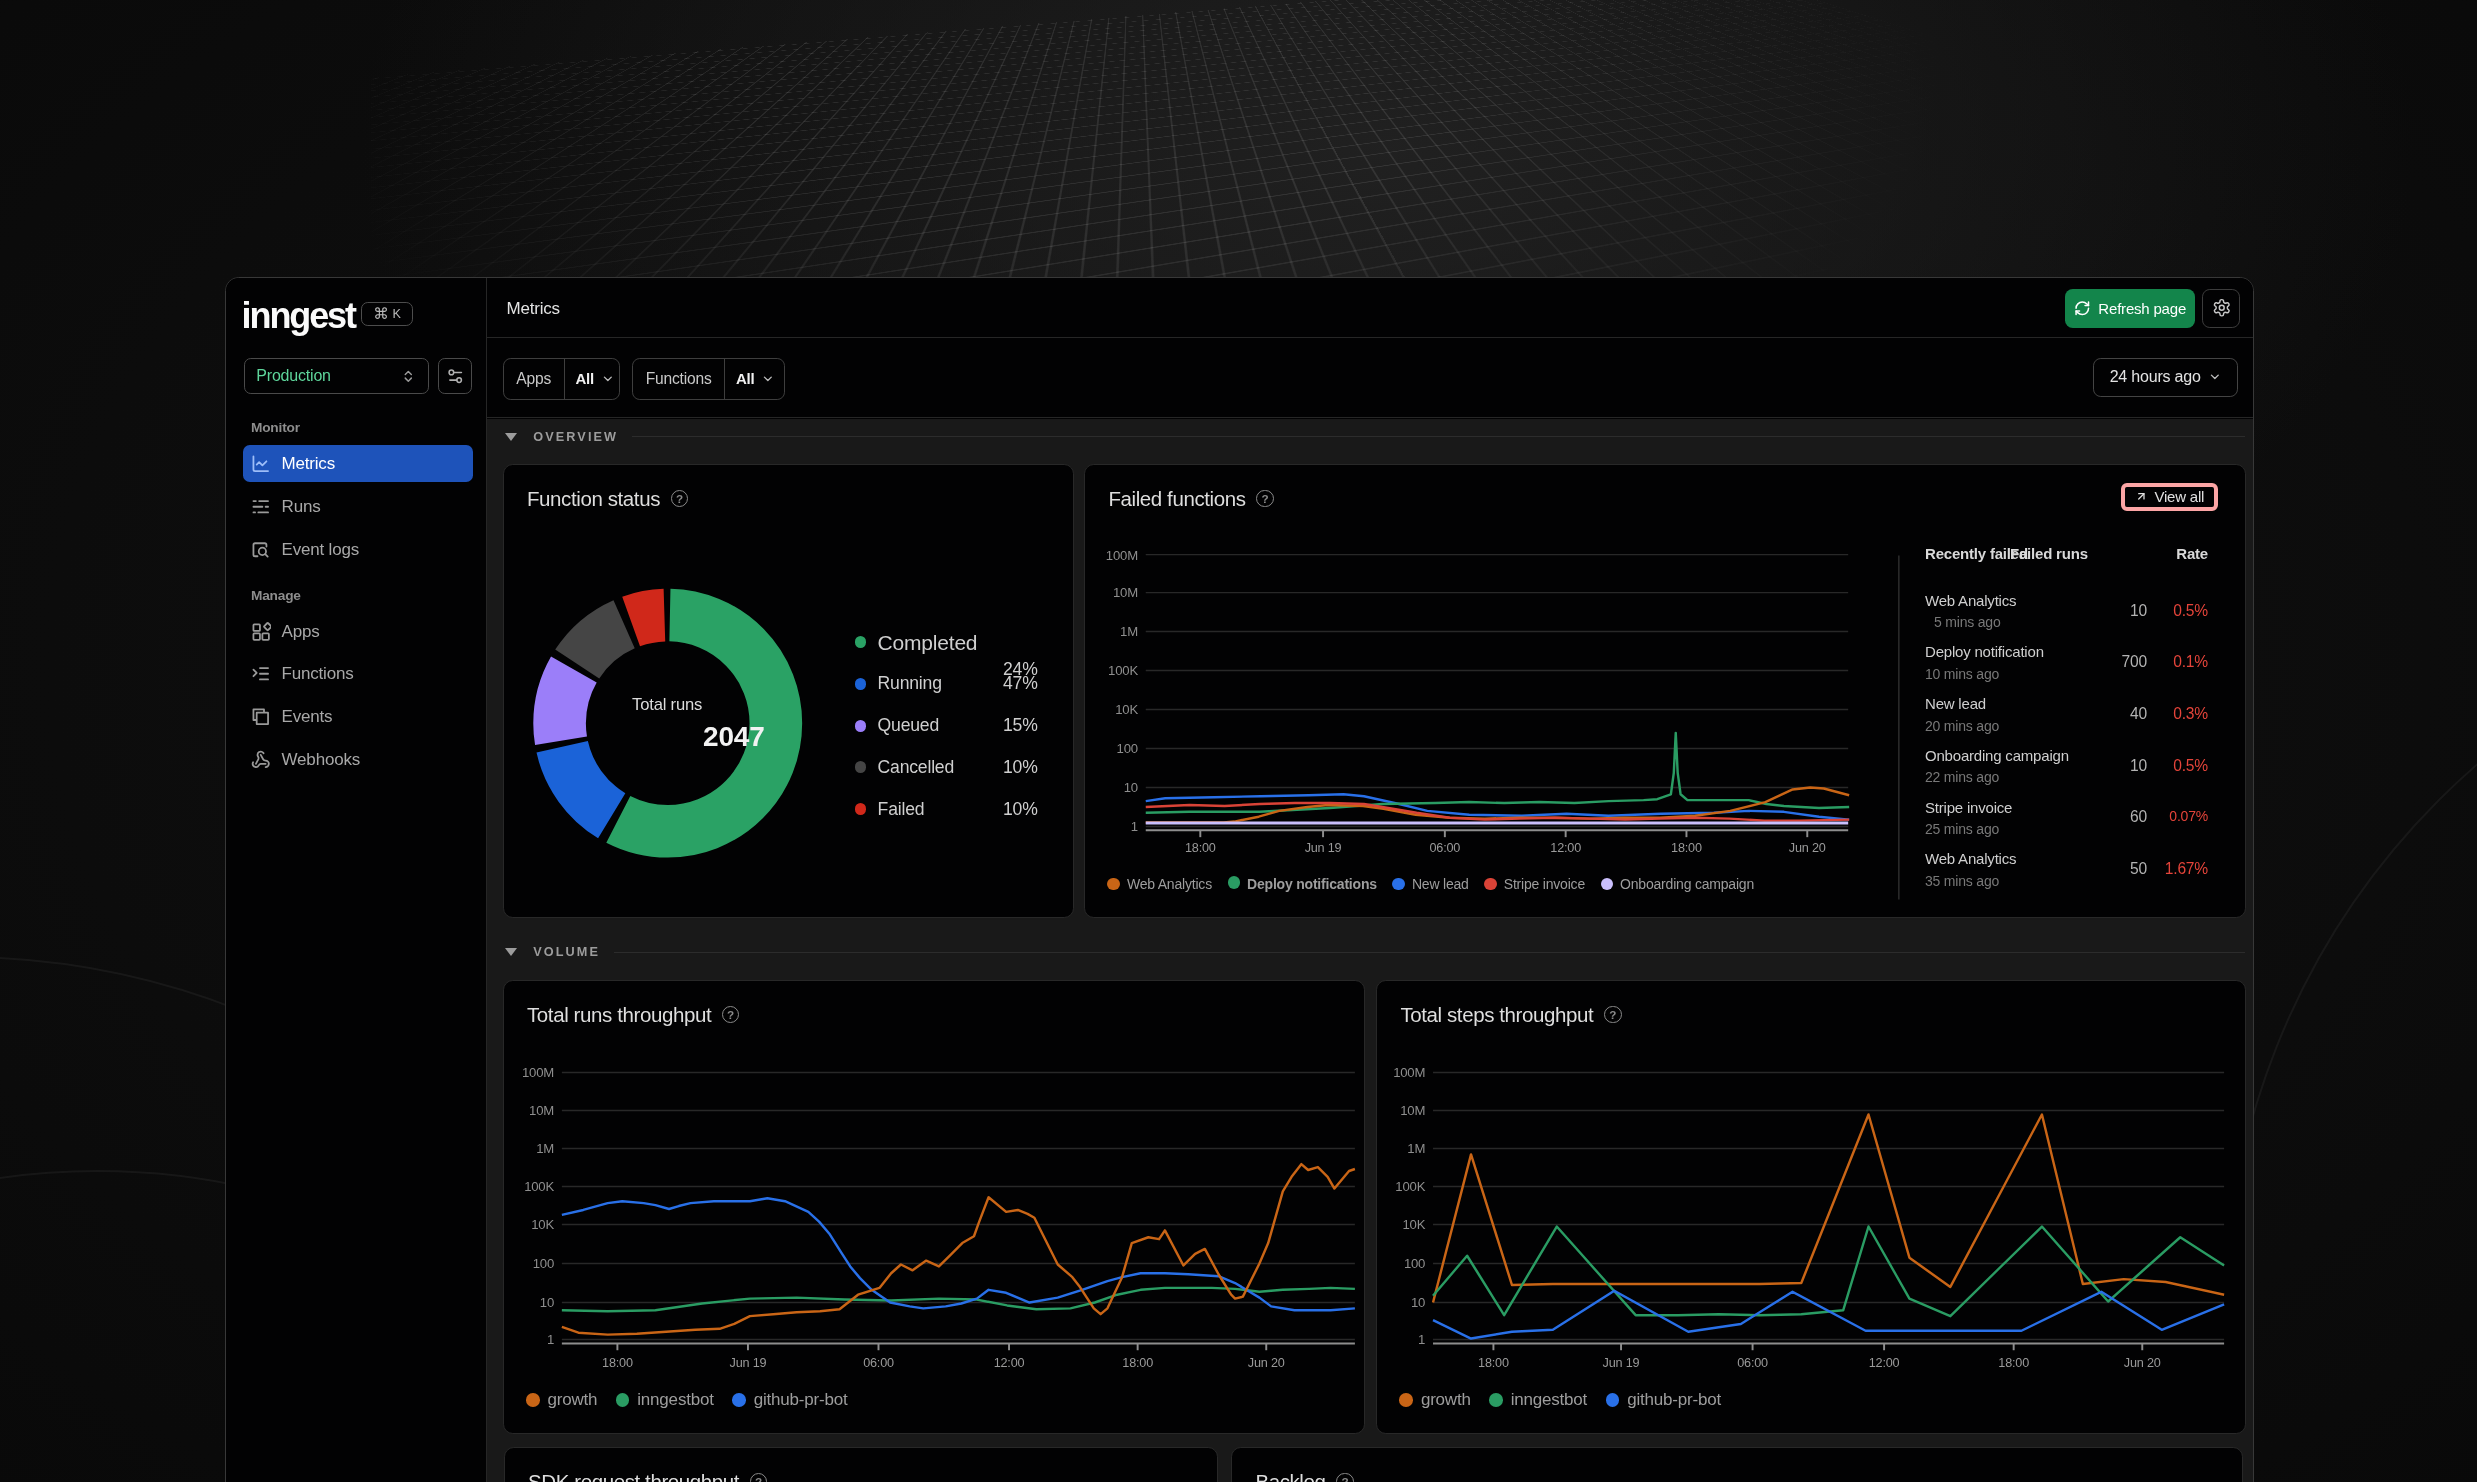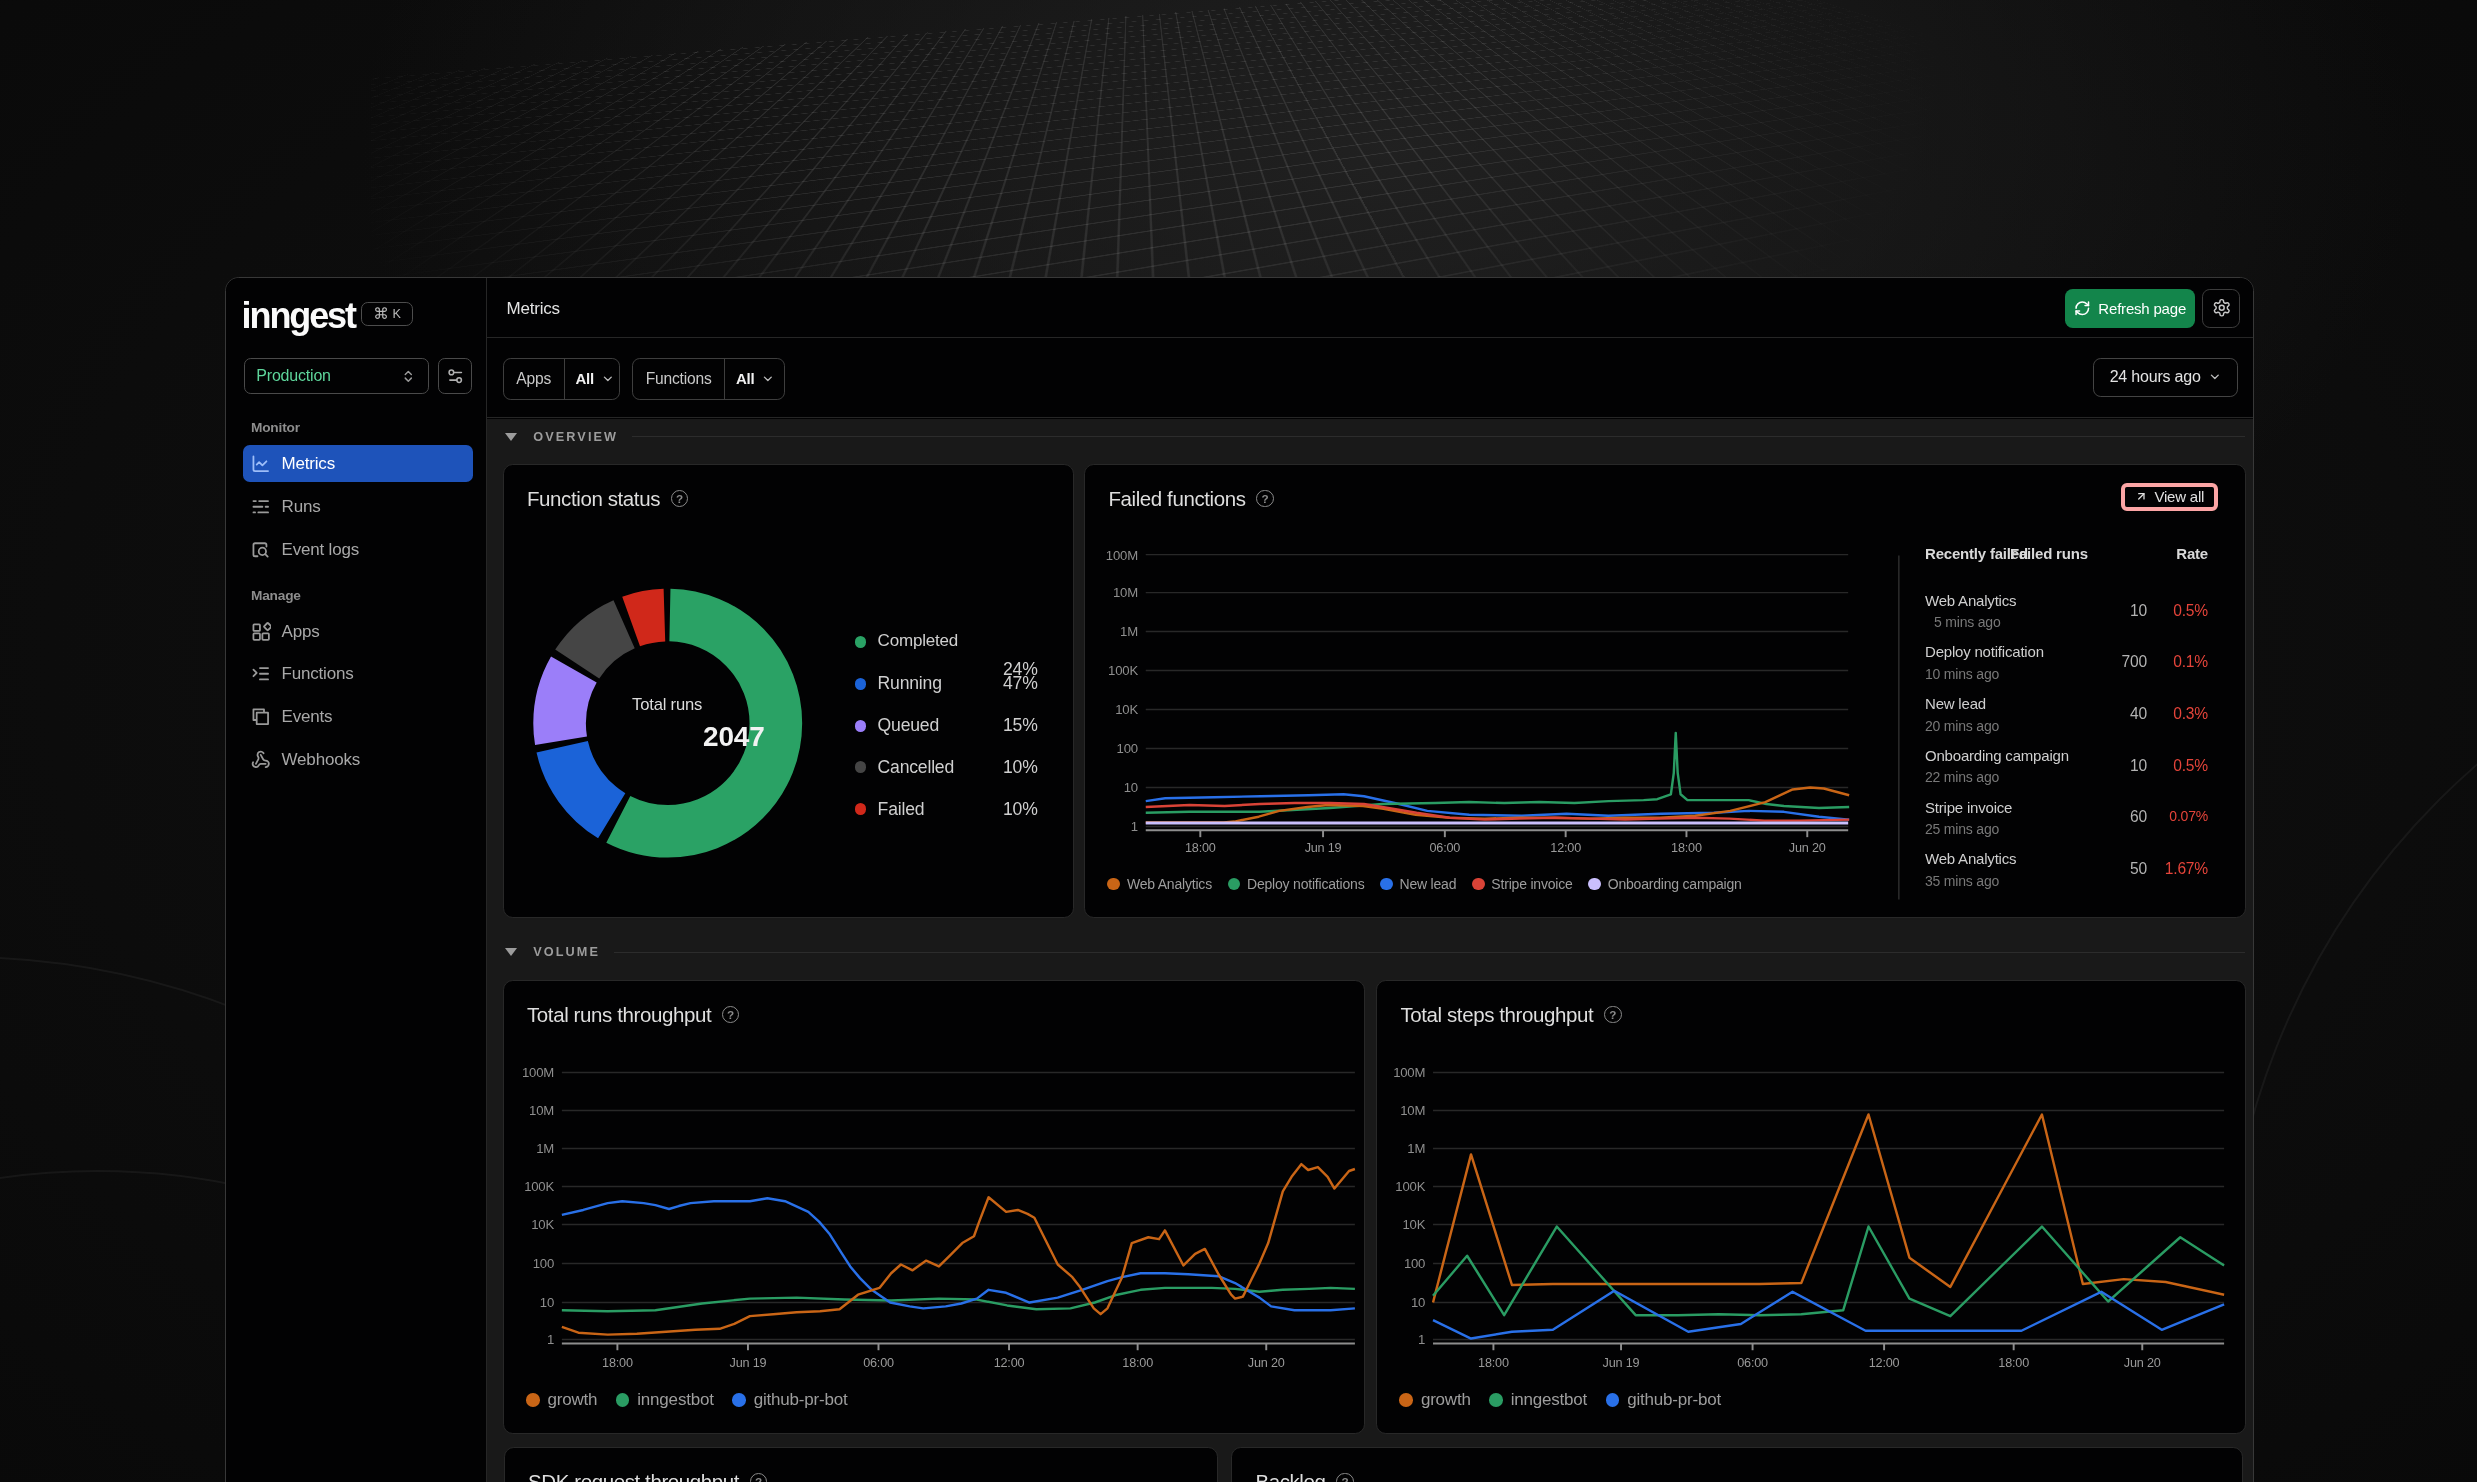--- a/index.html
+++ b/index.html
@@ -211,21 +211,21 @@
           <svg style="position:absolute; left:0; top:0;" width="571" height="454" viewBox="0 0 586 466">
             <circle cx="168" cy="265" r="111" fill="none" stroke="#2aa265" stroke-width="54" pathLength="360" stroke-dasharray="206.0 360" stroke-dashoffset="-1.2" transform="rotate(-90 168 265)"></circle>
             <circle cx="168" cy="265" r="111" fill="none" stroke="#1b63d8" stroke-width="54" pathLength="360" stroke-dasharray="46.2 360" stroke-dashoffset="-211.2" transform="rotate(-90 168 265)"></circle>
             <circle cx="168" cy="265" r="111" fill="none" stroke="#9b7ef9" stroke-width="54" pathLength="360" stroke-dasharray="39.2 360" stroke-dashoffset="-260.6" transform="rotate(-90 168 265)"></circle>
             <circle cx="168" cy="265" r="111" fill="none" stroke="#454545" stroke-width="54" pathLength="360" stroke-dasharray="33.0 360" stroke-dashoffset="-303.2" transform="rotate(-90 168 265)"></circle>
             <circle cx="168" cy="265" r="111" fill="none" stroke="#d0281a" stroke-width="54" pathLength="360" stroke-dasharray="18.0 360" stroke-dashoffset="-340.2" transform="rotate(-90 168 265)"></circle>
           </svg>
           <div style="position:absolute; left:66px; top:230px; width:195px; text-align:center; font-size:16.6px; color:#dcdcdc;">Total runs</div>
           <div style="position:absolute; left:66px; top:256px; width:195px; text-align:right; font-size:28px; font-weight:600; color:#f2f2f2;">2047</div>
           <div style="position:absolute; left:351px; top:171px; width:11.7px; height:11.7px; border-radius:50%; background:#2aa265;"></div>
-          <div style="position:absolute; left:374px; top:166px; font-size:17px; color:#cfcfcf;">Completed</div>
+          <div style="position:absolute; left:374px; top:166px; font-size:21px; color:#cfcfcf;">Completed</div>
           <div style="position:absolute; left:450px; top:166px; width:84px; text-align:right; font-size:17.6px; color:#cfcfcf;margin-top:28px;">24%</div>
           <div style="position:absolute; left:351px; top:213px; width:11.7px; height:11.7px; border-radius:50%; background:#1b63d8;"></div>
           <div style="position:absolute; left:374px; top:208px; font-size:17.6px; color:#cfcfcf;">Running</div>
           <div style="position:absolute; left:450px; top:208px; width:84px; text-align:right; font-size:17.6px; color:#cfcfcf;">47%</div>
           <div style="position:absolute; left:351px; top:255px; width:11.7px; height:11.7px; border-radius:50%; background:#9b7ef9;"></div>
           <div style="position:absolute; left:374px; top:250px; font-size:17.6px; color:#cfcfcf;">Queued</div>
           <div style="position:absolute; left:450px; top:250px; width:84px; text-align:right; font-size:17.6px; color:#cfcfcf;">15%</div>
           <div style="position:absolute; left:351px; top:296px; width:11.7px; height:11.7px; border-radius:50%; background:#454545;"></div>
           <div style="position:absolute; left:374px; top:292px; font-size:17.6px; color:#cfcfcf;">Cancelled</div>
           <div style="position:absolute; left:450px; top:292px; width:84px; text-align:right; font-size:17.6px; color:#cfcfcf;">10%</div>
@@ -272,21 +272,21 @@
             <text x="741" y="397" text-anchor="middle" font-size="13" fill="#9a9a9a" letter-spacing="-0.2">Jun 20</text>
             <polyline points="62,345.0 82,342.0 132,341.0 180,340.0 229,339.0 265,338.0 286,340.0 322,348.0 351,355.0 394,359.0 448,360.0 494,358.0 537,360.0 591,358.0 645,357.0 681,355.0 717,356.0 753,361.0 784,364.0" fill="none" stroke="#2970e8" stroke-width="2.5" stroke-linejoin="round"></polyline>
             <polyline points="62,357.0 107,356.0 179,356.0 251,352.0 305,348.0 359,347.0 394,346.0 430,347.0 466,346.0 502,347.0 537,345.0 573,344.0 587,343.0 601,338.0 604,316.0 606,275.0 608,316.0 611,338.0 618,344.0 645,344.0 681,344.0 699,348.0 717,350.0 753,352.0 784,351.0" fill="none" stroke="#2a9c63" stroke-width="2.5" stroke-linejoin="round"></polyline>
             <polyline points="62,367.0 142,367.0 153,366.0 178,361.0 199,355.0 228,351.0 249,349.0 285,350.0 306,353.0 339,359.0 374,362.0 410,363.0 446,362.0 482,362.0 518,363.0 554,362.0 590,362.0 626,360.0 662,355.0 698,346.0 726,333.0 744,331.0 758,332.0 784,339.0" fill="none" stroke="#c96516" stroke-width="2.5" stroke-linejoin="round"></polyline>
             <polyline points="62,351.0 107,349.0 143,350.0 179,348.0 215,347.0 251,347.0 286,348.0 311,352.0 340,357.0 374,362.0 410,364.0 446,363.0 482,362.0 518,363.0 554,364.0 590,363.0 626,362.0 661,363.0 697,365.0 733,365.0 784,364.0" fill="none" stroke="#da4337" stroke-width="2.5" stroke-linejoin="round"></polyline>
             <line x1="62" y1="367.5" x2="783" y2="367.5" stroke="#cabffd" stroke-width="3"></line>
             <line x1="835" y1="93" x2="835" y2="446" stroke="#2e2e2e" stroke-width="1.5"></line>
           </svg>
           <div style="position:absolute; left:22.4px; top:411px; display:flex; align-items:center; gap:15.6px; font-size:14px; color:#9d9d9d;">
             <span style="display:flex; align-items:center; gap:6.8px;"><span class="dot" style="width:12.7px;height:12.7px;background:#c96516;"></span>Web Analytics</span>
-            <span style="display:flex; align-items:center; gap:6.8px;"><span class="dot" style="width:12.7px;height:12.7px;background:#2a9c63;"></span>Deploy notifications</span>
+            <span style="display:flex; gap:6.8px;font-weight:bold;"><span class="dot" style="width:12.7px;height:12.7px;background:#2a9c63;"></span>Deploy notifications</span>
             <span style="display:flex; align-items:center; gap:6.8px;"><span class="dot" style="width:12.7px;height:12.7px;background:#2970e8;"></span>New lead</span>
             <span style="display:flex; align-items:center; gap:6.8px;"><span class="dot" style="width:12.7px;height:12.7px;background:#da4337;"></span>Stripe invoice</span>
             <span style="display:flex; align-items:center; gap:6.8px;"><span class="dot" style="width:12.7px;height:12.7px;background:#cabffd;"></span>Onboarding campaign</span>
           </div>
           <div style="position:absolute; left:840px; top:80px; font-size:15px; font-weight:700; color:#d9d9d9; white-space:nowrap;">Recently failed</div>
           <div style="position:absolute; left:925px; top:80px; width:137px; text-align:left; font-size:15px; font-weight:700; color:#d9d9d9; white-space:nowrap;">Failed runs</div>
           <div style="position:absolute; left:1064px; top:80px; width:59px; text-align:right; font-size:15px; font-weight:700; color:#d9d9d9;">Rate</div>
           <div style="position:absolute; left:840px; top:127px; font-size:15px; color:#cfcfcf; white-space:nowrap;">Web Analytics</div>
           <div style="position:absolute; left:840px; top:149px; font-size:14px; color:#787878; white-space:nowrap;margin-left:9px;">5 mins ago</div>
           <div style="position:absolute; left:925px; top:137px; width:137px; text-align:right; font-size:15.6px; color:#b3b3b3;">10</div>

